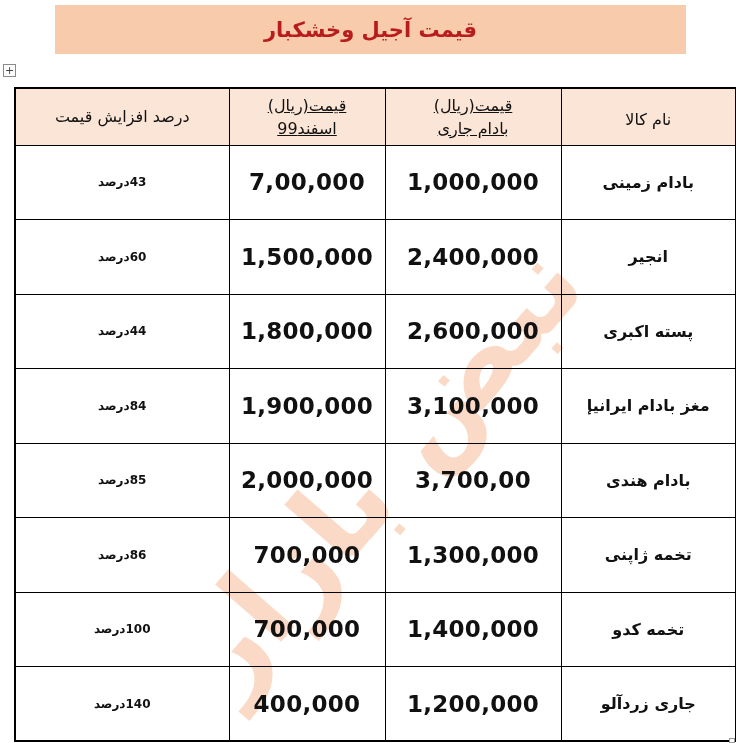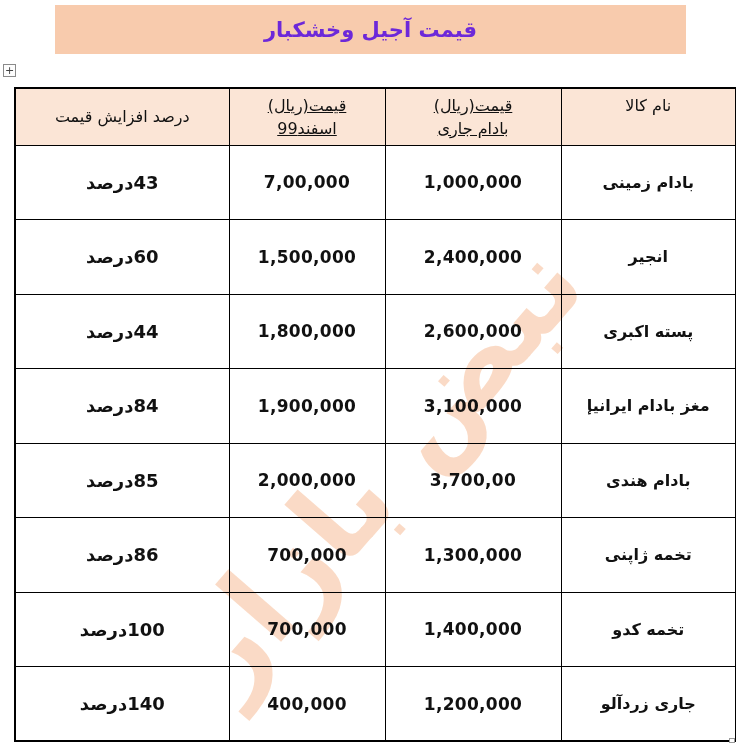--- a/index.html
+++ b/index.html
@@ -6,21 +6,21 @@
   body{
     width:736px;height:743px;position:relative;overflow:hidden;
     background:#ffffff;
     font-family:"DejaVu Sans", sans-serif;
     color:#111;
   }
   .title-banner{
     position:absolute;left:55px;top:5px;width:631px;height:49px;
     background:#F8CBAD;
     display:flex;align-items:center;justify-content:center;
-    font-weight:bold;font-size:21px;color:#6d28d9;
+    font-weight:bold;font-size:21px;color:#b91c1c;
     direction:rtl;
   }
   .move-handle{
     position:absolute;left:3px;top:64px;width:13px;height:13px;
     border:1px solid #8a8a8a;background:#fdfdfd;
     font-size:11px;line-height:12px;text-align:center;color:#444;
     z-index:3;box-sizing:border-box;
   }
   .resize-handle{
     position:absolute;left:729px;top:738px;width:6px;height:5px;
@@ -41,26 +41,26 @@
     table-layout:fixed;
   }
   table.price-table{border:2px solid #000;}
   .price-table th,.price-table td{
     border:1px solid #000;text-align:center;vertical-align:middle;
     background:transparent;padding:0 4px;overflow:hidden;
   }
   .price-table thead tr{height:57px;}
   .price-table thead th{background:#FBE5D6;font-weight:normal;font-size:16px;}
   .price-table tbody tr{height:74.5px;}
-  th.h-name{font-size:19px;vertical-align:top;padding-top:7px;}
+  th.h-name{font-size:19px;vertical-align:top;padding-top:21px;}
   th.h-two .h-line{line-height:23px;text-decoration:underline;}
   th.h-pct{font-size:17px;}
   td.c-name{font-weight:bold;font-size:16px;}
-  td.c-num{font-weight:bold;font-size:17px;letter-spacing:0.3px;}
-  td.c-pct{font-weight:bold;font-size:18px;}
+  td.c-num{font-weight:bold;font-size:23px;letter-spacing:0.3px;}
+  td.c-pct{font-weight:bold;font-size:12px;}
 </style>
 </head>
 <body>
 
 <div class="title-banner">
   <span>قیمت آجیل وخشکبار</span>
 </div>
 
 <div class="move-handle">
   <span>+</span>

